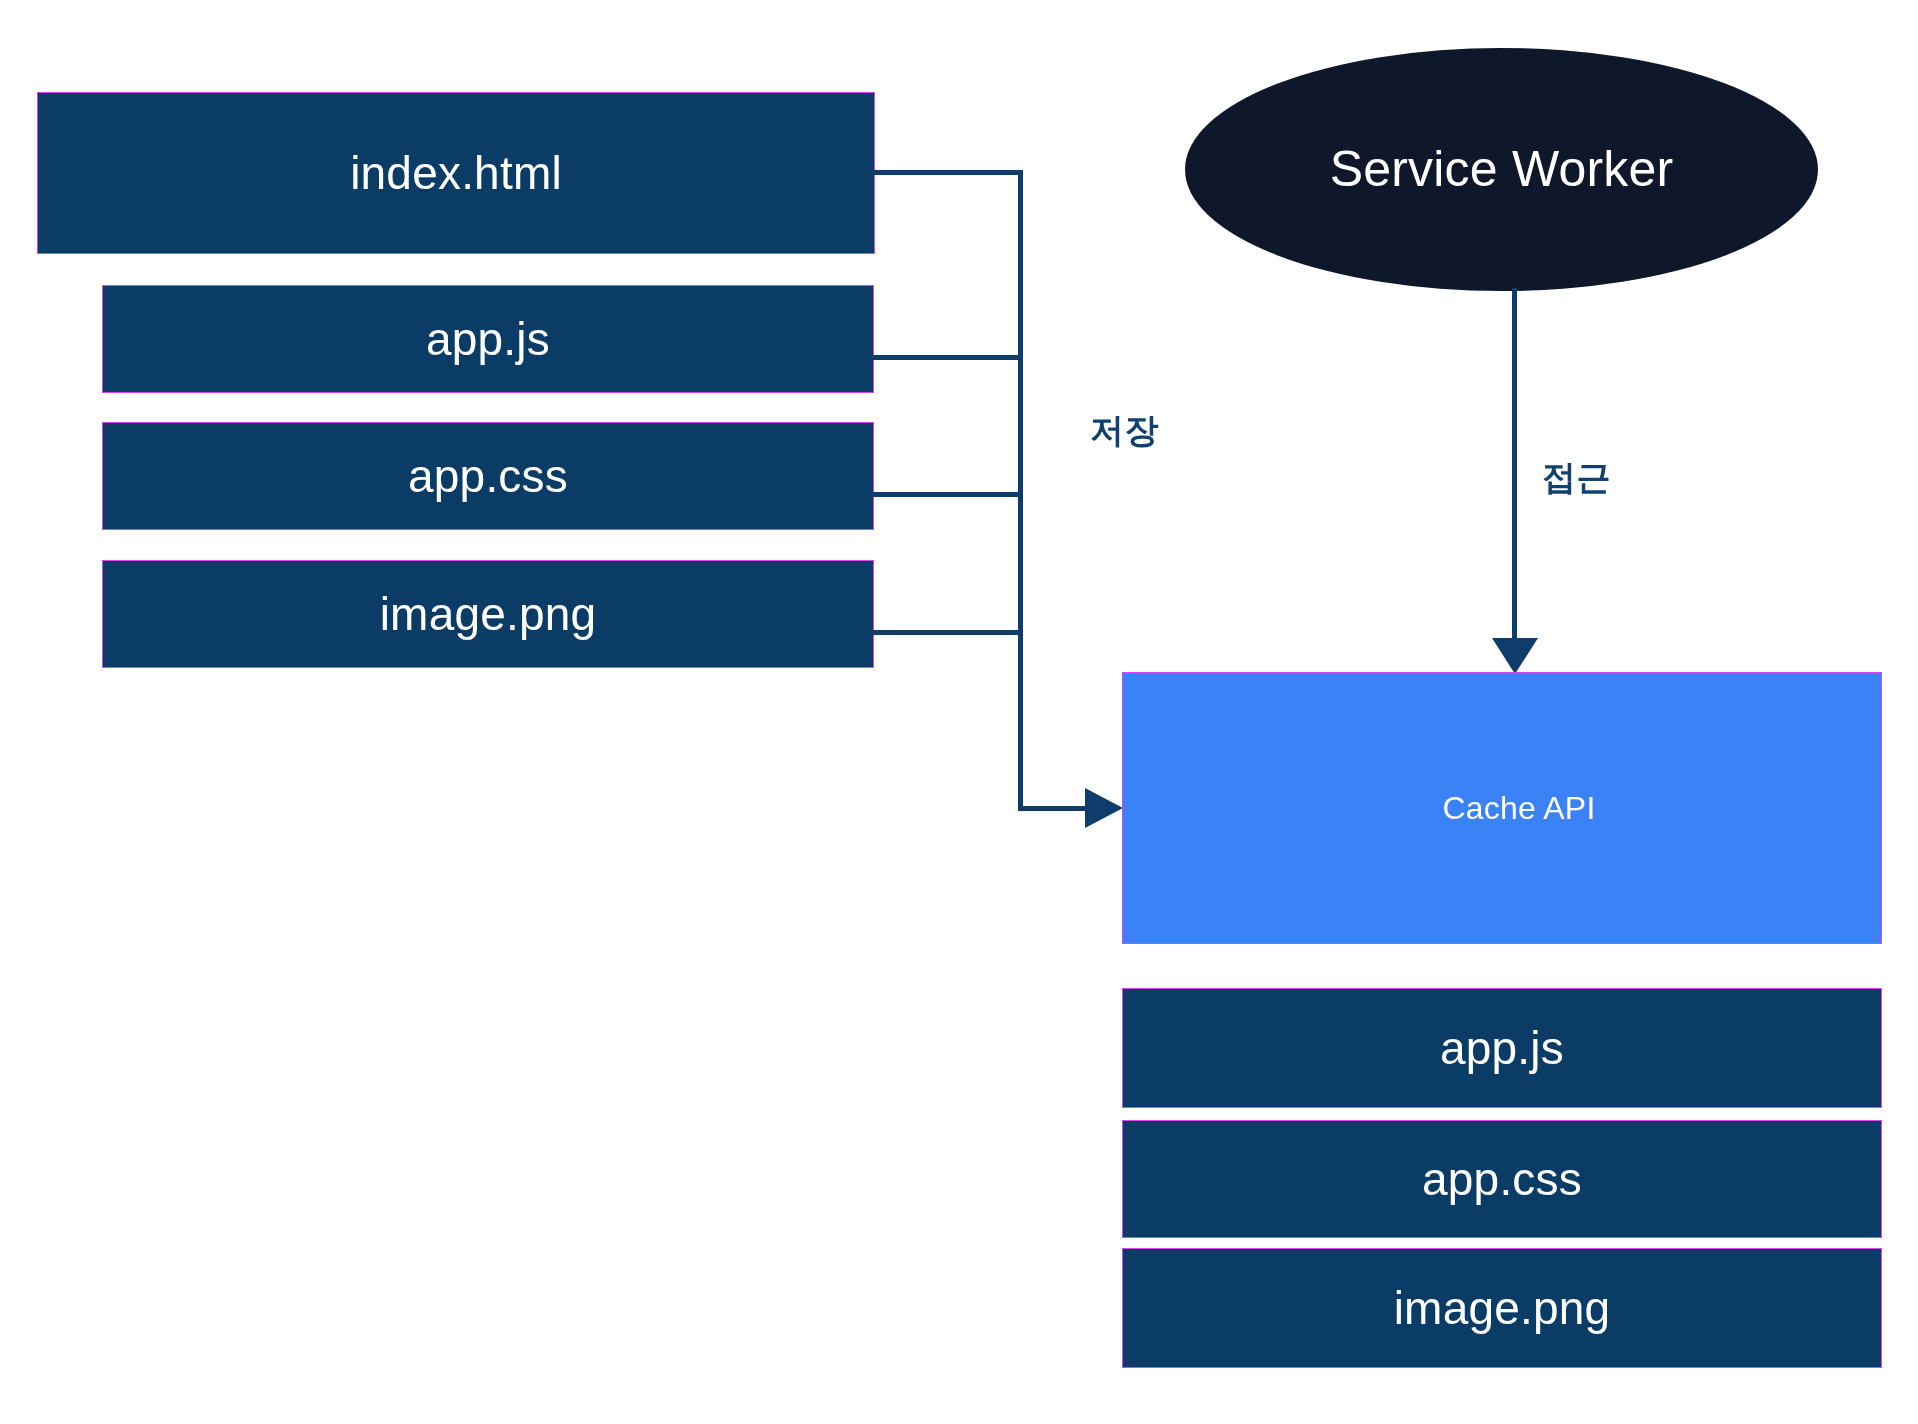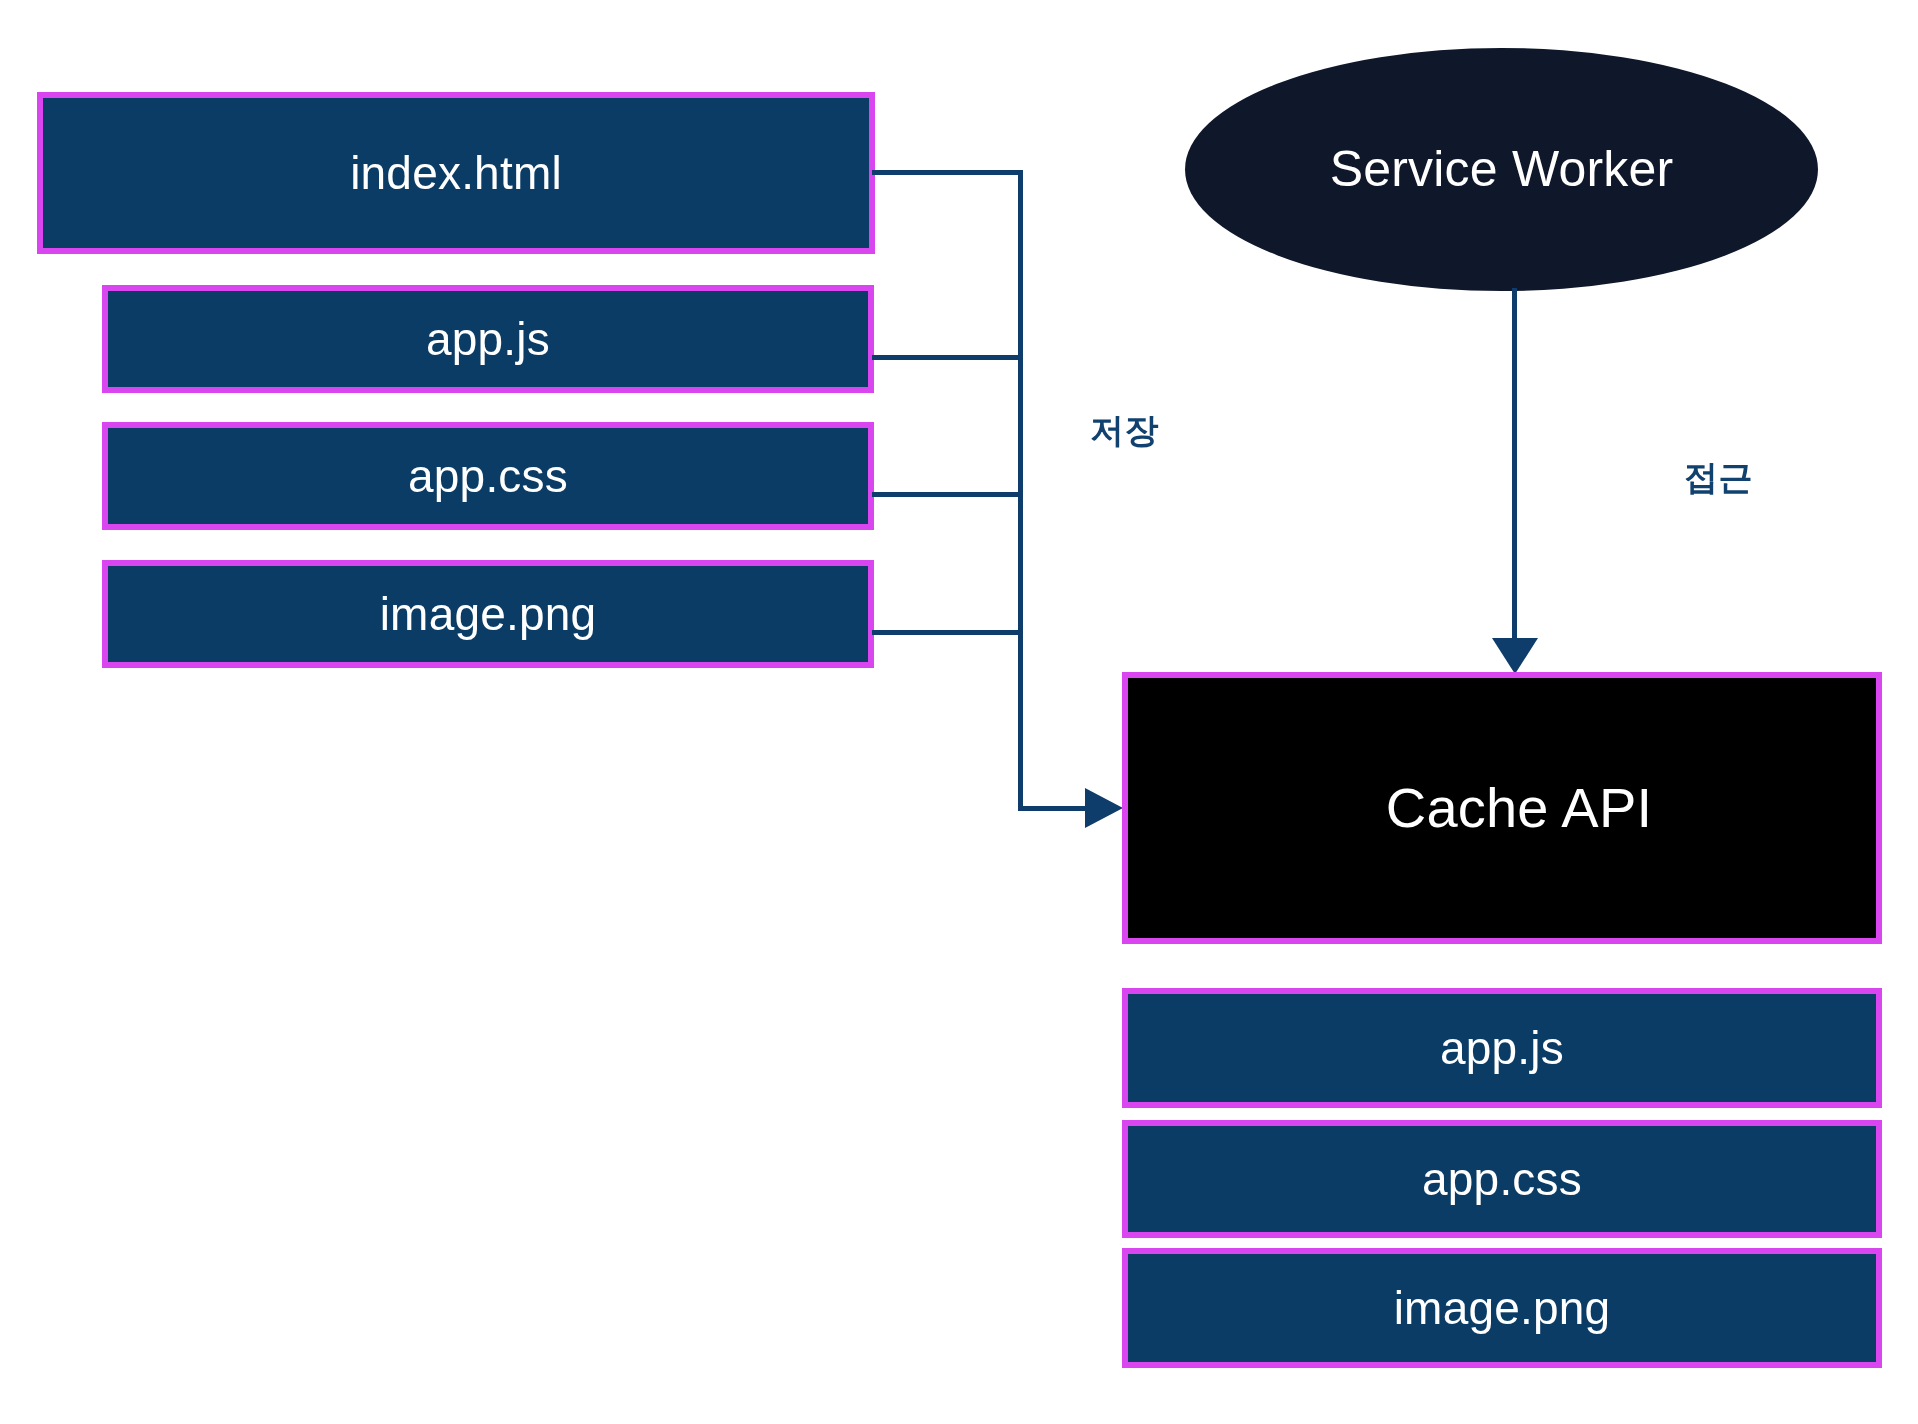--- a/index.html
+++ b/index.html
@@ -22,28 +22,28 @@
     position: absolute;
     display: flex;
     align-items: center;
     justify-content: center;
     text-align: center;
     color: #ffffff;
     line-height: 1.15;
     letter-spacing: 0.2px;
   }
   .box {
-    border: 6px solid #d946ef;
+    border: 1px solid #d946ef;
     background: #0B3C66;
     font-size: 46px;
     justify-content: center;
   }
   .box.cache {
-    background: #000000;
-    font-size: 56px;
+    background: #3b82f6;
+    font-size: 32px;
     padding-left: 34px;
   }
   .ellipse {
     background: #0f172a;
     border-radius: 50%;
     font-size: 50px;
     line-height: 1.22;
   }
   .conn {
     position: absolute;
@@ -101,21 +101,21 @@
 
   <div class="node ellipse" style="left:1185px; top:48px; width:633px; height:243px; flex-direction:column;">
     <span>Service Worker</span>
   </div>
 
   <div class="conn v-line" style="left:1512px; top:288px; height:355px;"></div>
   <svg class="arrow-svg" style="left:1488px; top:638px; width:54px; height:42px;" viewBox="0 0 54 42">
     <polygon points="4,0 50,0 27,36" fill="#0E3C6B"></polygon>
   </svg>
 
-  <div class="edge-label" style="left:1684px; top:455px;">접근</div>
+  <div class="edge-label" style="left:1542px; top:455px;">접근</div>
 
   <div class="node box cache" style="left:1122px; top:672px; width:760px; height:272px;">
     <span>Cache API</span>
   </div>
 
   <div class="node box" style="left:1122px; top:988px; width:760px; height:120px;">
     <span>app.js</span>
   </div>
 
   <div class="node box" style="left:1122px; top:1120px; width:760px; height:118px;">

